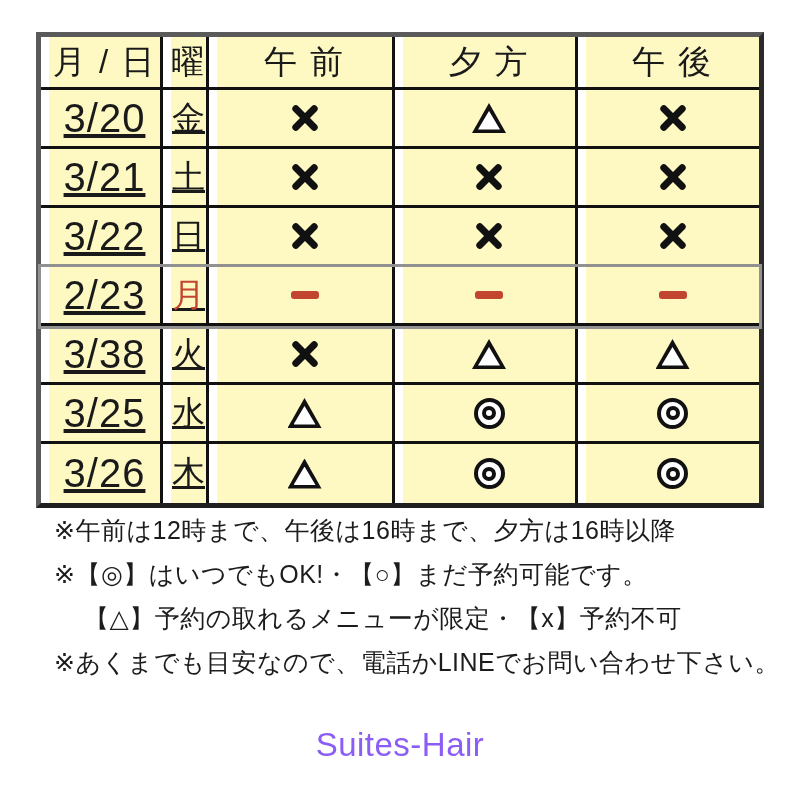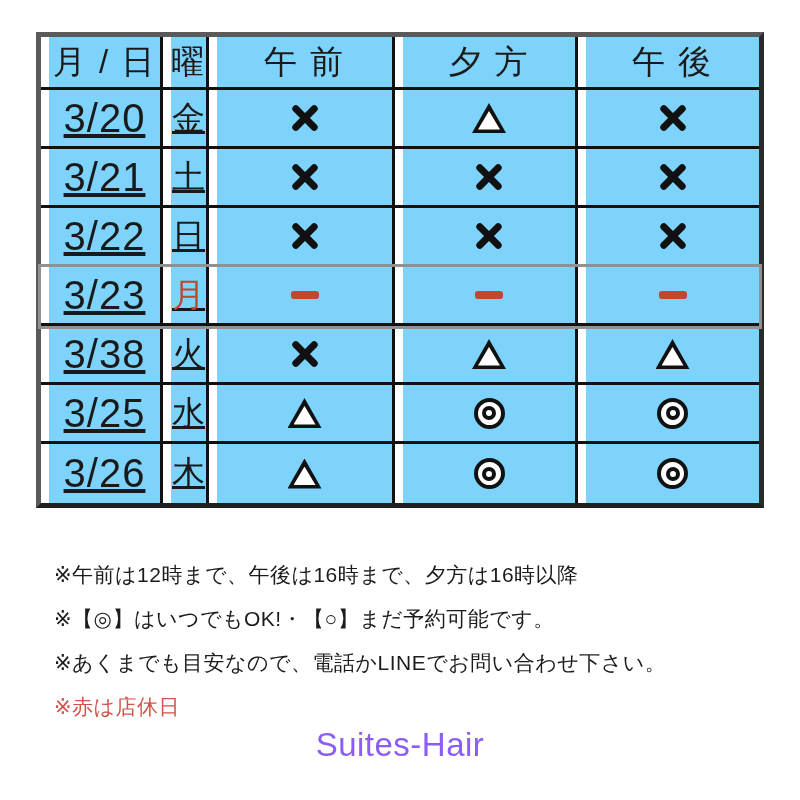--- a/index.html
+++ b/index.html
@@ -33,21 +33,21 @@
     background: #ffffff;
   }
   .trow:last-child { border-bottom: none; }
   .trow.header { height: 53px; }
   .trow.data { height: 59px; text-decoration: underline; }
   .cell {
     display: flex;
     align-items: center;
     justify-content: center;
     border-right: 3px solid #111111;
-    background: #7dd3fc;
+    background: #fef9c3;
     overflow: hidden;
     margin-left: 8px;
   }
   .cell:last-child { border-right: none; }
   .cell.hdr { font-size: 33px; font-weight: 500; letter-spacing: 2px; white-space: nowrap; }
   .cell.date { font-size: 40px; font-weight: 500; letter-spacing: 1px; }
   .cell.day  { font-size: 33px; font-weight: 500; }
   .trow.closed {
     position: relative;
     z-index: 2;
@@ -100,25 +100,24 @@
     border-radius: 3px;
     background: var(--red-mark);
   }
 
   
   .notes {
     position: absolute;
     left: 54px;
     top: 516px;
     width: 712px;
-    font-size: 21px;
+    font-size: 25px;
     font-weight: 500;
     color: #1c1c1c;
     letter-spacing: 0.5px;
-    margin-top: 44px;
   }
   .note-line { margin-bottom: 15px; line-height: 29px; white-space: nowrap; }
   .note-line.indent { padding-left: 30px; }
   .note-line.split { display: flex; justify-content: space-between; align-items: baseline; }
   .red-note { color: var(--red-note); }
 
   
   .brand {
     position: absolute;
     left: 0;
@@ -202,21 +201,21 @@
             </span>
           </div>
           <div class="cell mark">
             <span class="mark-x">
               <span class="bar b1"></span>
               <span class="bar b2"></span>
             </span>
           </div>
         </div>
         <div class="trow data closed">
-          <div class="cell date">3/23</div>
+          <div class="cell date">2/23</div>
           <div class="cell day">月</div>
           <div class="cell mark">
             <span class="mark-dash"></span>
           </div>
           <div class="cell mark">
             <span class="mark-dash"></span>
           </div>
           <div class="cell mark">
             <span class="mark-dash"></span>
           </div>
@@ -270,21 +269,21 @@
               <span class="inner"></span>
             </span>
           </div>
         </div>
       </div>
   </div>
 
   <div class="notes">
     <div class="note-line">※午前は12時まで、午後は16時まで、夕方は16時以降</div>
     <div class="note-line">※【◎】はいつでもOK!・【○】まだ予約可能です。</div>
+    <div class="note-line indent">【△】予約の取れるメニューが限定・【x】予約不可</div>
     <div class="note-line">※あくまでも目安なので、電話かLINEでお問い合わせ下さい。</div>
     <div class="note-line split">
-      <span class="red-note">※赤は店休日</span>
     </div>
   </div>
 
   <div class="brand">Suites-Hair</div>
 
 </div>
 
 </body></html>

